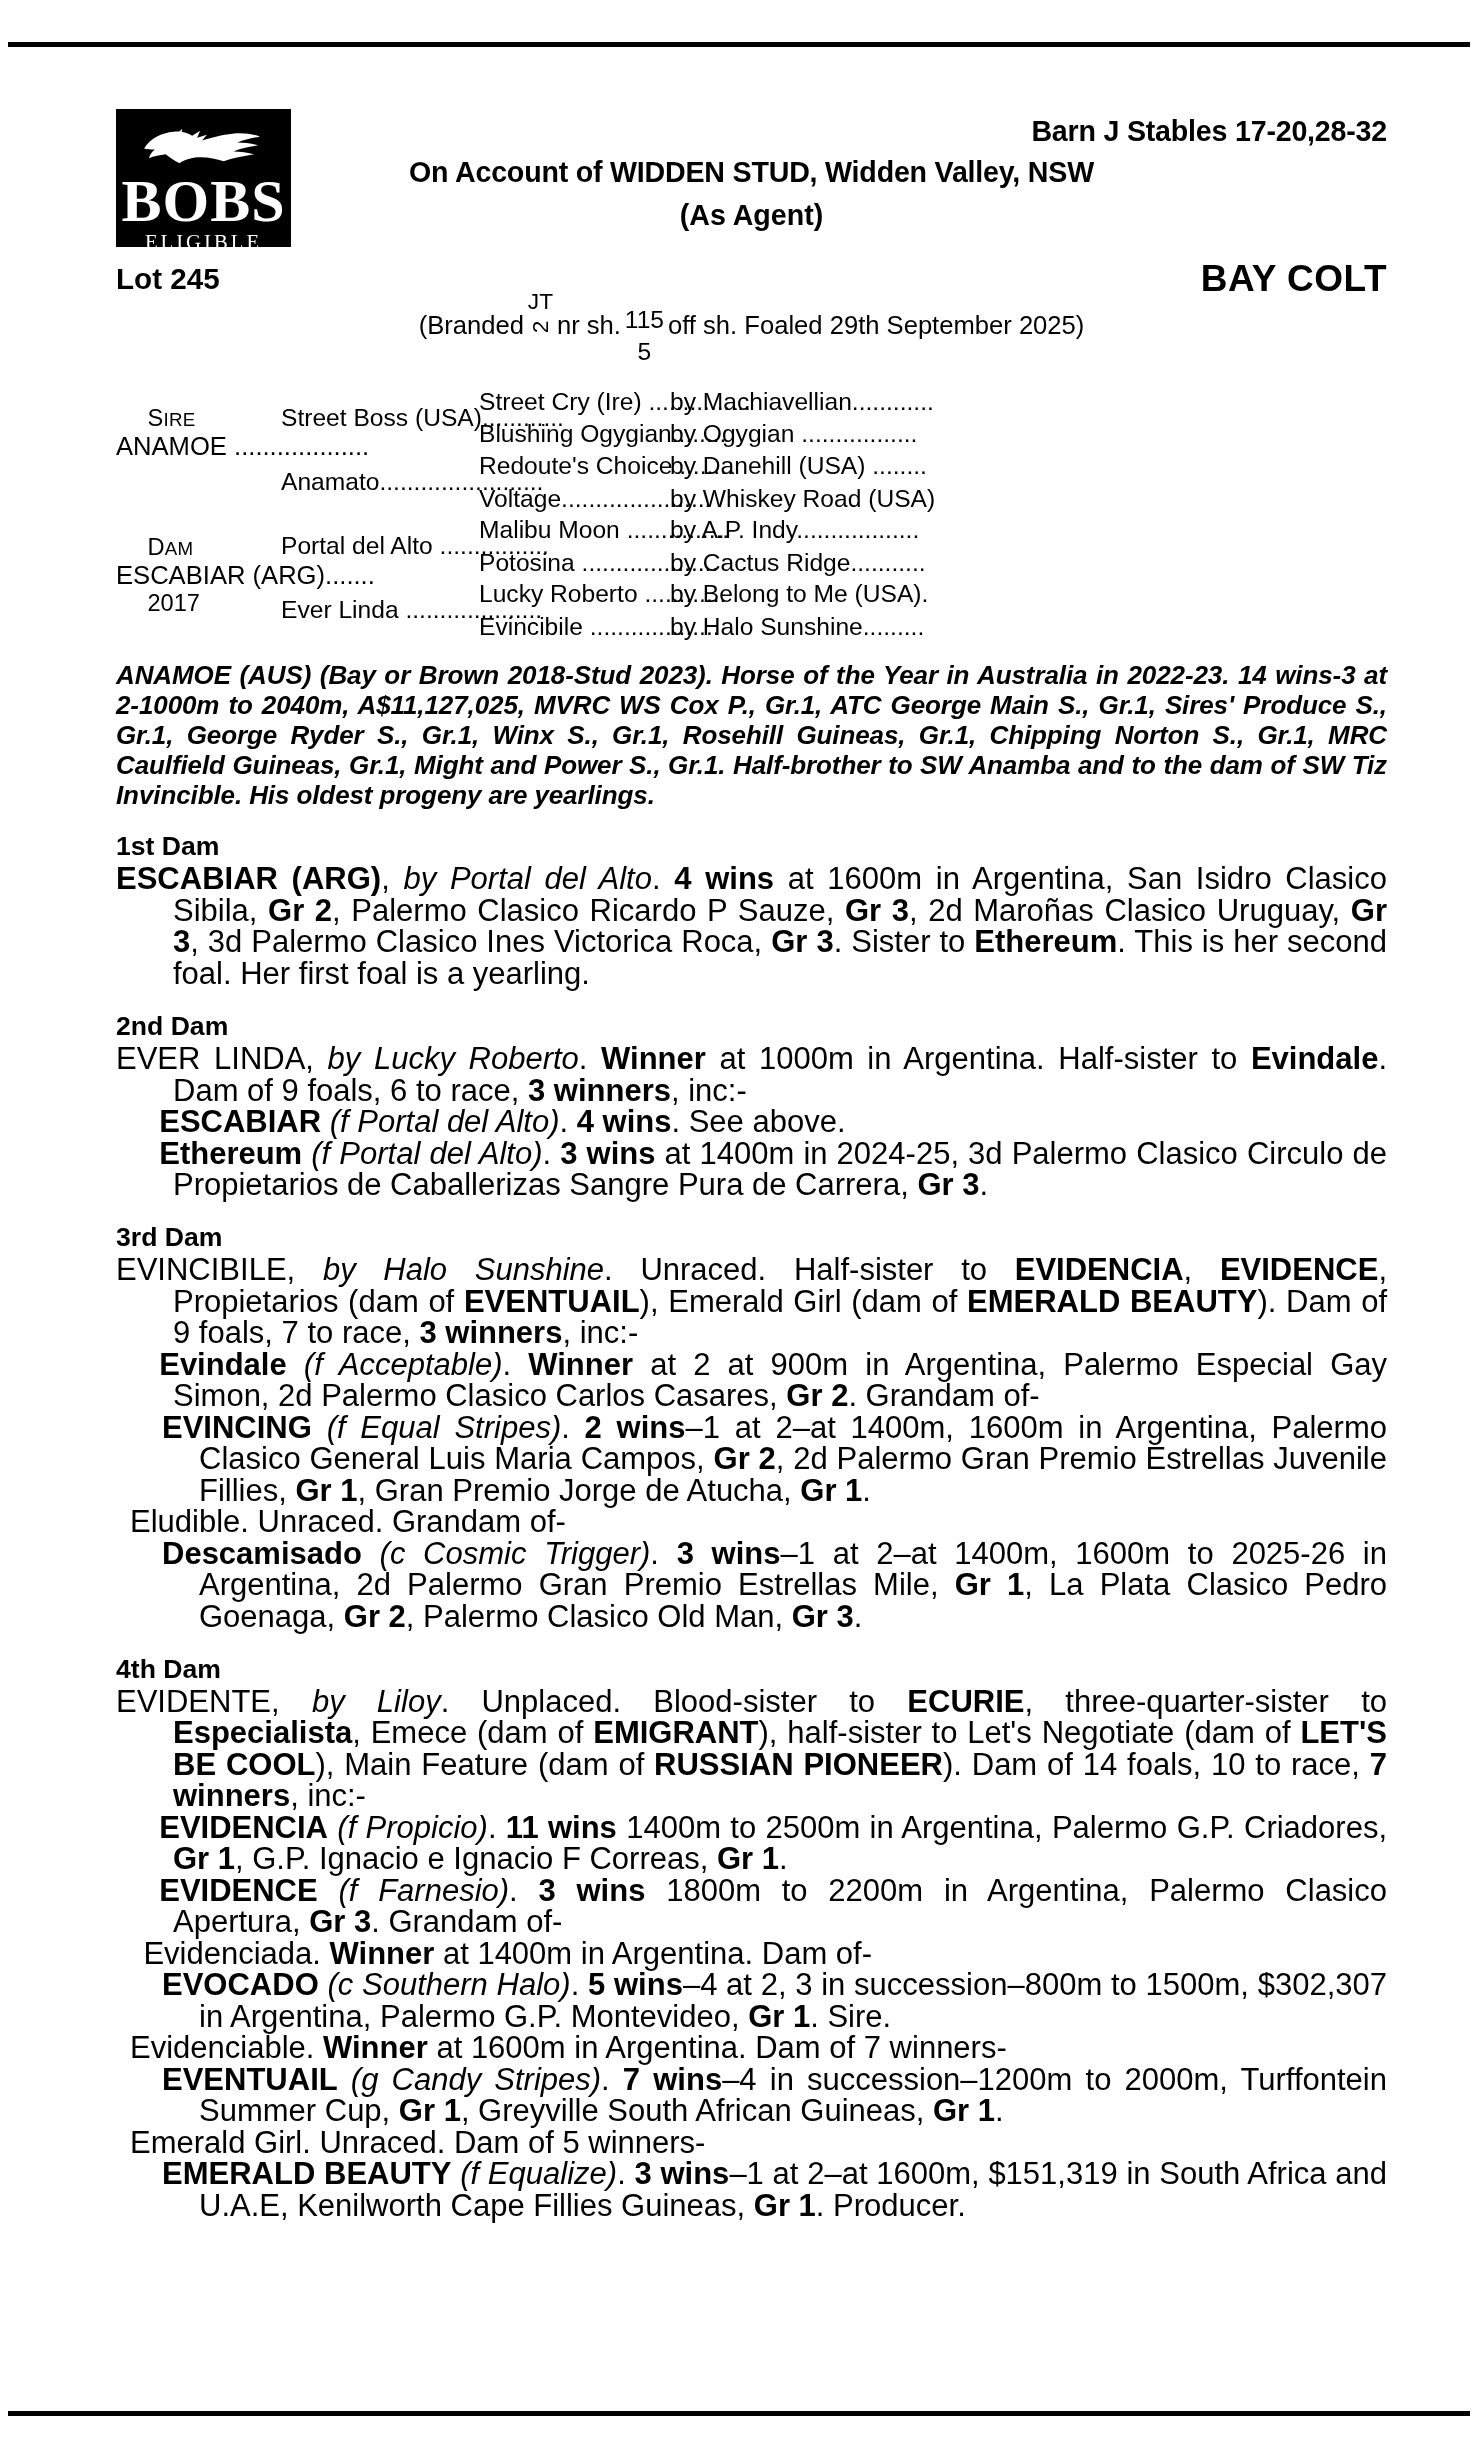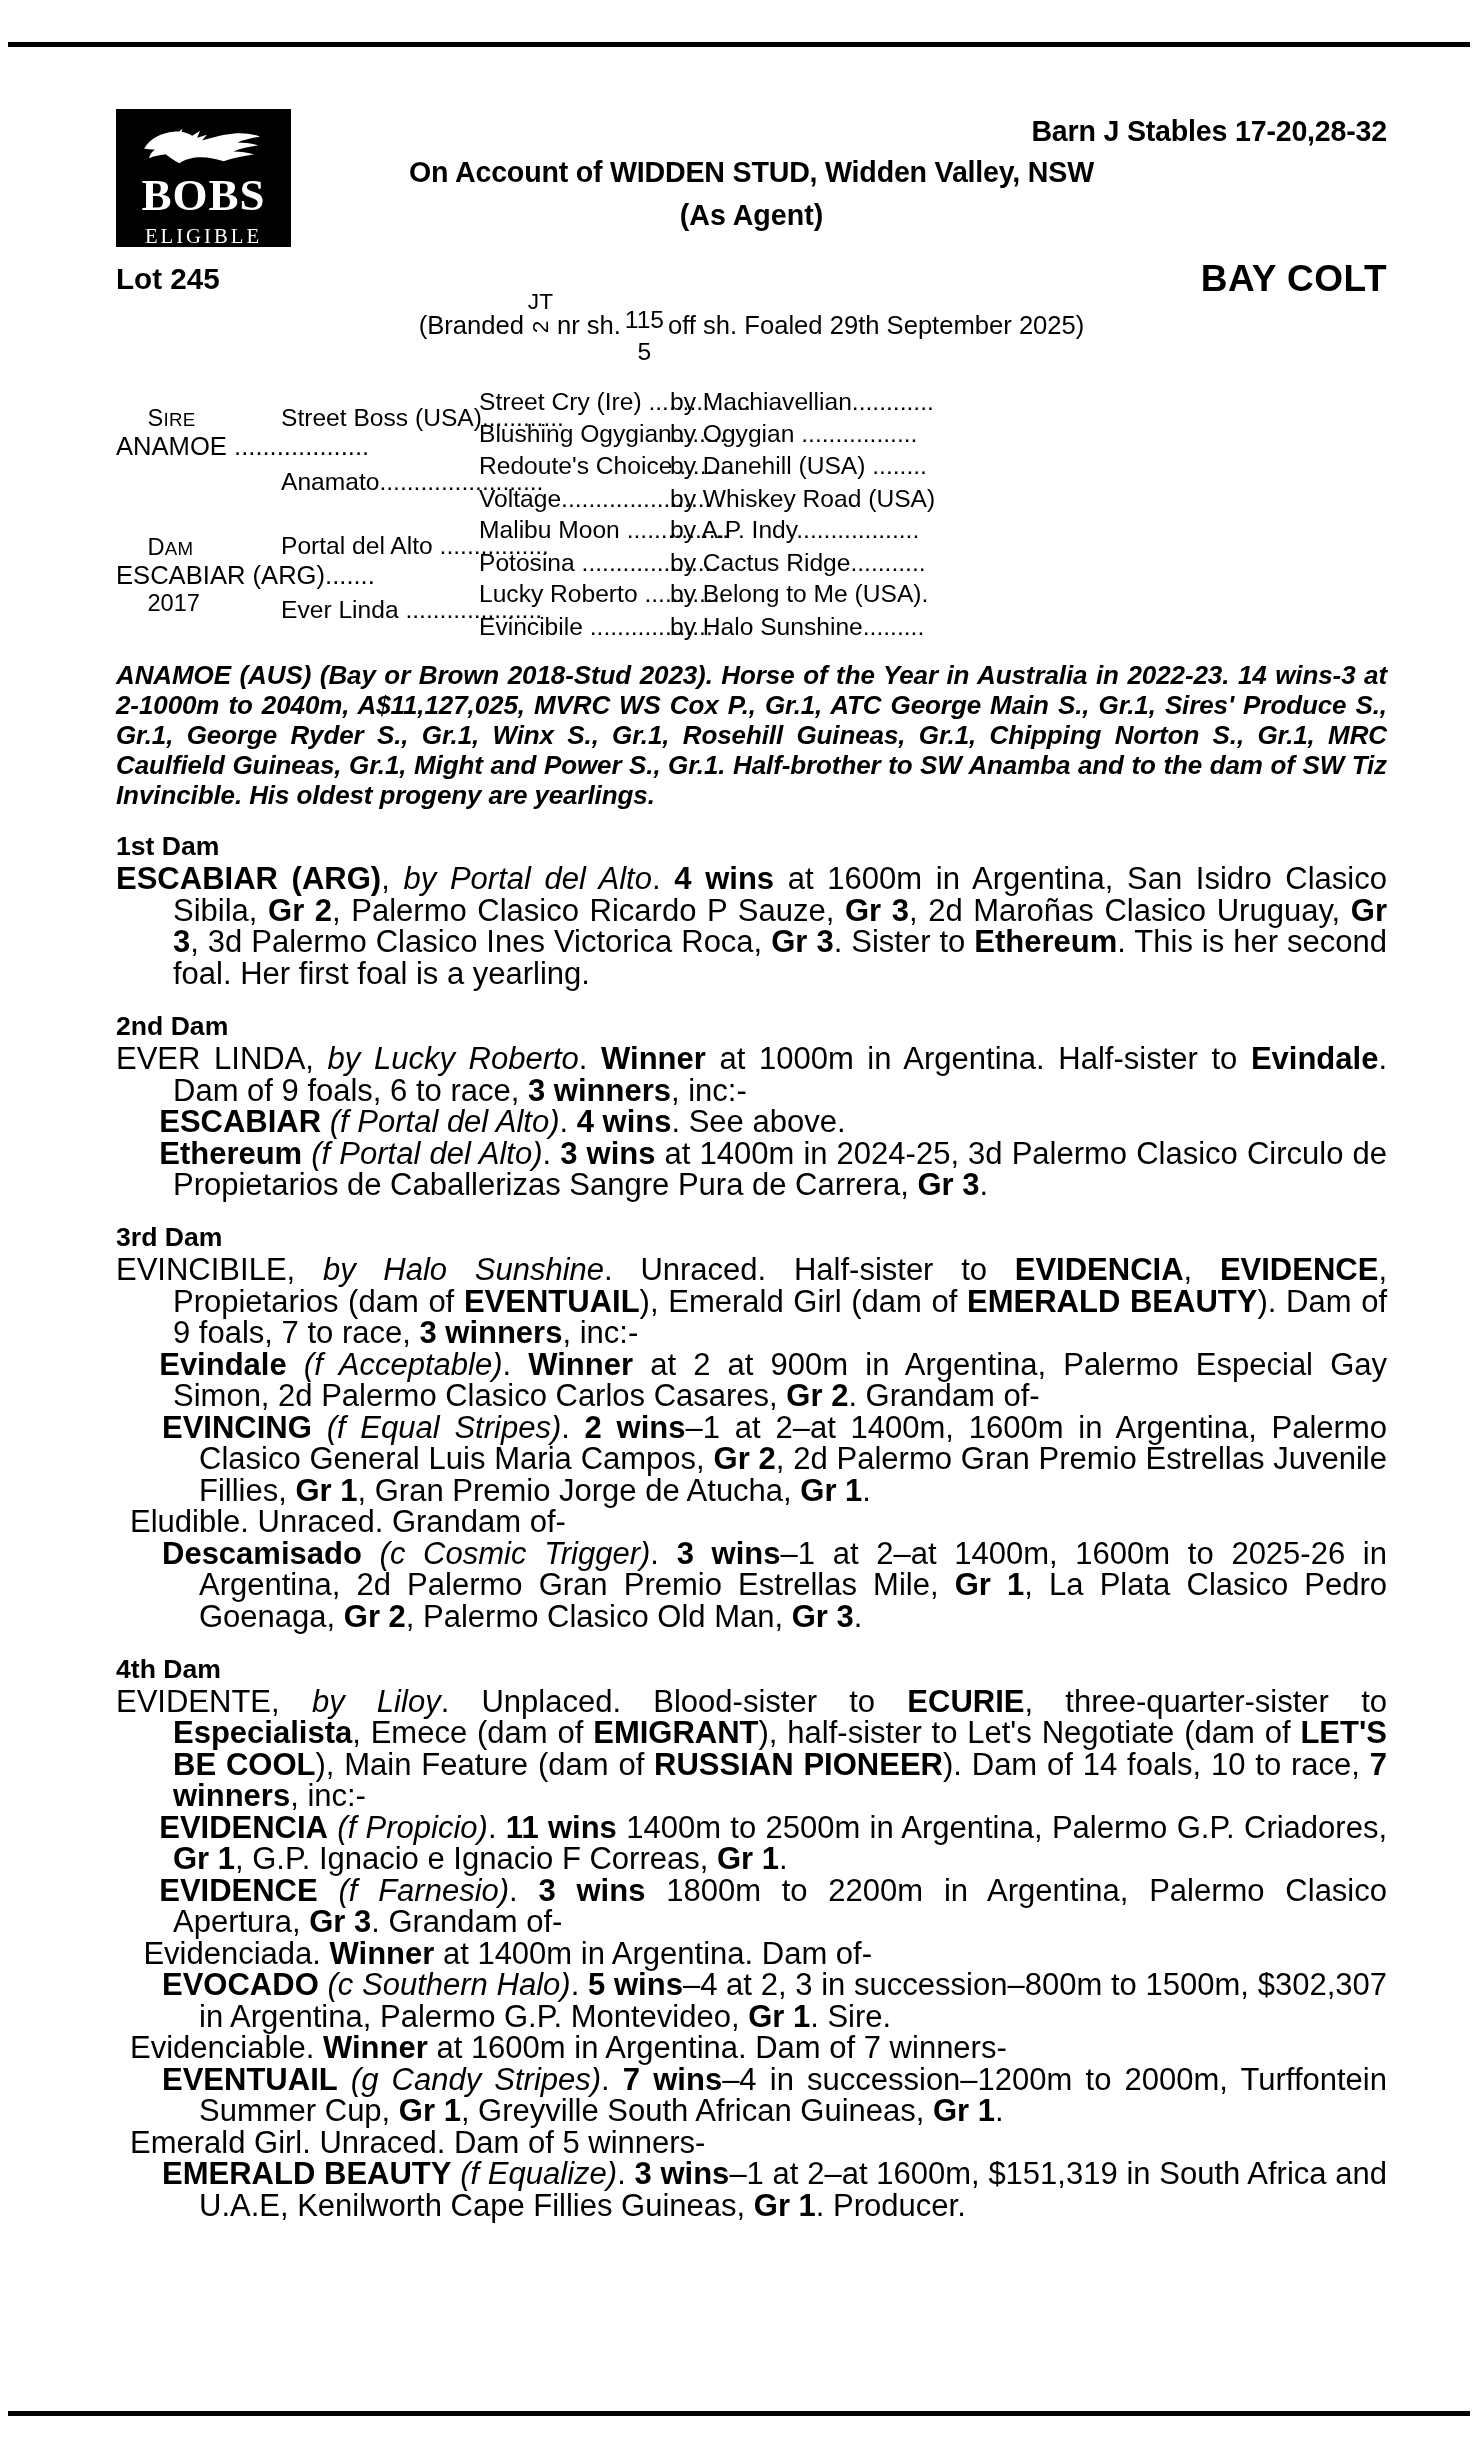--- a/index.html
+++ b/index.html
@@ -43,25 +43,25 @@
     width: 175px; height: 138px;
     background: #000;
     color: #fff;
     text-align: center;
     overflow: hidden;
   }
   .bobs-logo .horse { display:block; width: 148px; height: 55px; margin: 7.9px auto 0; }
   .bobs-logo .b-main {
     font-family: "Liberation Serif", serif;
     font-weight: 700;
-    font-size: 45px;
+    font-size: 60px;
     line-height: 43px;
     letter-spacing: 1px;
     display: block;
-    margin-top: 2px;
+    margin-top: 8px;
   }
   .bobs-logo .b-sub {
     font-family: "Liberation Serif", serif;
     font-weight: 400;
     font-size: 20.7px;
     line-height: 23.6px;
     letter-spacing: 3px;
     display: block;
     margin-top: 8px;
   }

